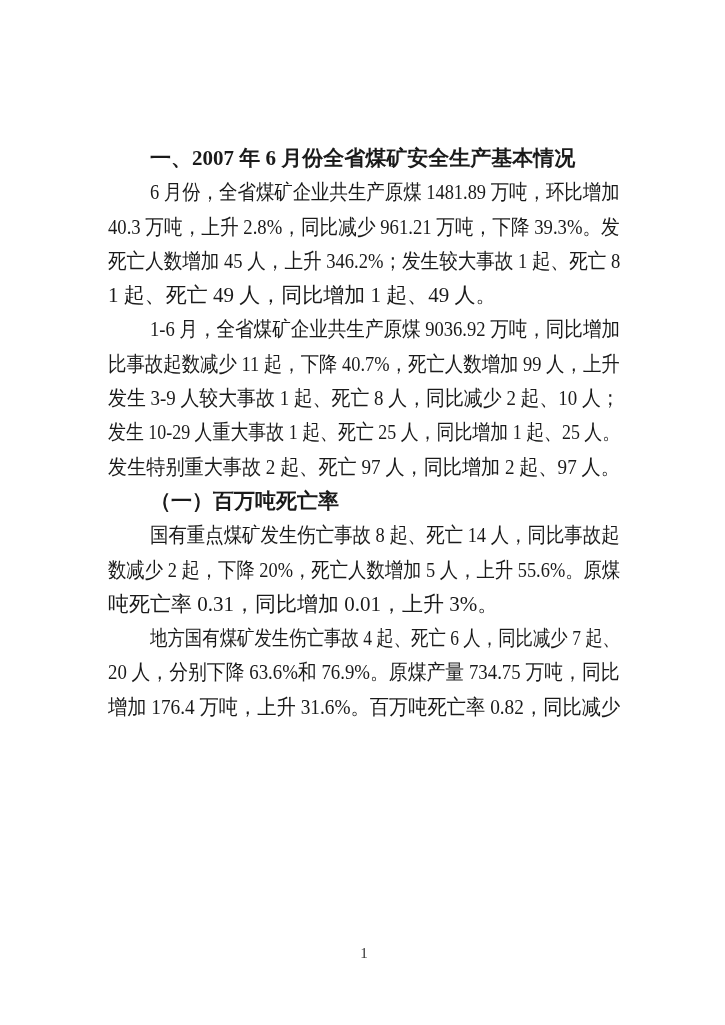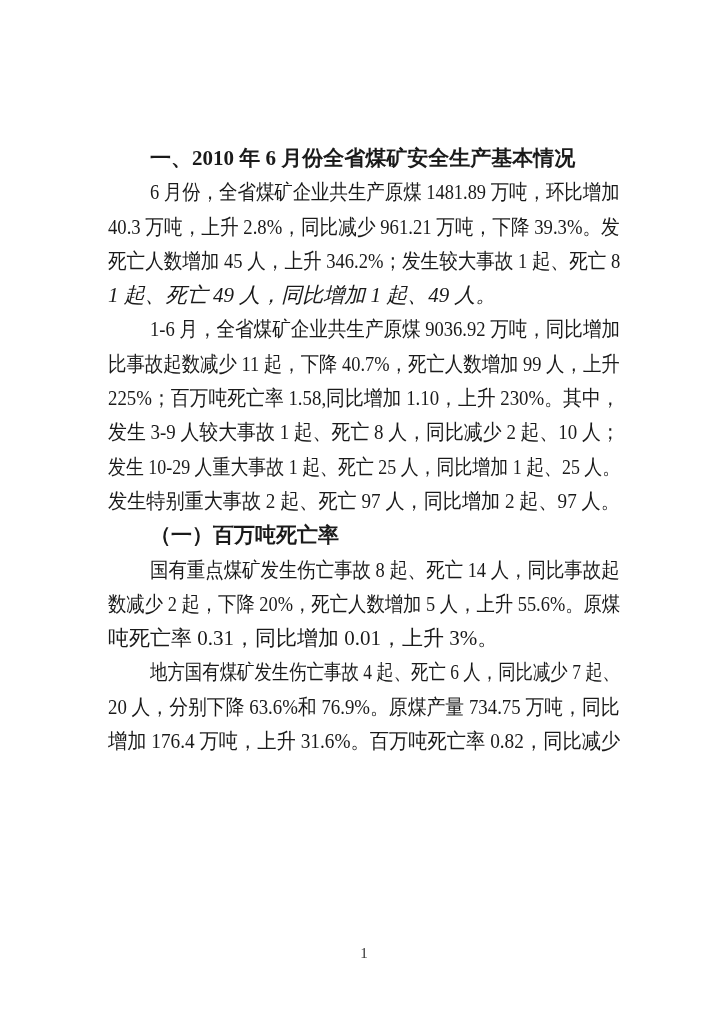--- a/index.html
+++ b/index.html
@@ -49,28 +49,27 @@
     font-size: 15px;
     line-height: 20px;
     color: #333333;
   }
 </style>
 </head>
 <body>
 
 <div class="page">
   <div class="content" id="doc-body">
-      <div class="line heading indent"><span class="line-inner" style="transform: scaleX(1);">一、2010 年 6 月份全省煤矿安全生产基本情况</span></div>
+      <div class="line heading indent"><span class="line-inner" style="transform: scaleX(1);">一、2007 年 6 月份全省煤矿安全生产基本情况</span></div>
       <div class="line indent"><span class="line-inner" style="transform: scaleX(0.876866);">6 月份，全省煤矿企业共生产原煤 1481.89 万吨，环比增加</span></div>
       <div class="line"><span class="line-inner" style="transform: scaleX(0.888889);">40.3 万吨，上升 2.8%，同比减少 961.21 万吨，下降 39.3%。发</span></div>
       <div class="line"><span class="line-inner" style="transform: scaleX(0.884283);">死亡人数增加 45 人，上升 346.2%；发生较大事故 1 起、死亡 8</span></div>
-      <div class="line"><span class="line-inner" style="transform: scaleX(1); font-style: italic;">1 起、死亡 49 人，同比增加 1 起、49 人。</span></div>
+      <div class="line"><span class="line-inner" style="transform: scaleX(1);">1 起、死亡 49 人，同比增加 1 起、49 人。</span></div>
       <div class="line indent"><span class="line-inner" style="transform: scaleX(0.883459);">1-6 月，全省煤矿企业共生产原煤 9036.92 万吨，同比增加</span></div>
       <div class="line"><span class="line-inner" style="transform: scaleX(0.876712);">比事故起数减少 11 起，下降 40.7%，死亡人数增加 99 人，上升</span></div>
-      <div class="line"><span class="line-inner" style="transform: scaleX(0.896673);">225%；百万吨死亡率 1.58,同比增加 1.10，上升 230%。其中，</span></div>
       <div class="line"><span class="line-inner" style="transform: scaleX(0.899824);">发生 3-9 人较大事故 1 起、死亡 8 人，同比减少 2 起、10 人；</span></div>
       <div class="line"><span class="line-inner" style="transform: scaleX(0.853333);">发生 10-29 人重大事故 1 起、死亡 25 人，同比增加 1 起、25 人。</span></div>
       <div class="line"><span class="line-inner" style="transform: scaleX(0.911032);">发生特别重大事故 2 起、死亡 97 人，同比增加 2 起、97 人。</span></div>
       <div class="line heading indent"><span class="line-inner" style="transform: scaleX(1);">（一）百万吨死亡率</span></div>
       <div class="line indent"><span class="line-inner" style="transform: scaleX(0.876866);">国有重点煤矿发生伤亡事故 8 起、死亡 14 人，同比事故起</span></div>
       <div class="line"><span class="line-inner" style="transform: scaleX(0.87372);">数减少 2 起，下降 20%，死亡人数增加 5 人，上升 55.6%。原煤</span></div>
       <div class="line"><span class="line-inner" style="transform: scaleX(1);">吨死亡率 0.31，同比增加 0.01，上升 3%。</span></div>
       <div class="line indent"><span class="line-inner" style="transform: scaleX(0.828924);">地方国有煤矿发生伤亡事故 4 起、死亡 6 人，同比减少 7 起、</span></div>
       <div class="line"><span class="line-inner" style="transform: scaleX(0.896673);">20 人，分别下降 63.6%和 76.9%。原煤产量 734.75 万吨，同比</span></div>
       <div class="line"><span class="line-inner" style="transform: scaleX(0.917563);">增加 176.4 万吨，上升 31.6%。百万吨死亡率 0.82，同比减少</span></div>

